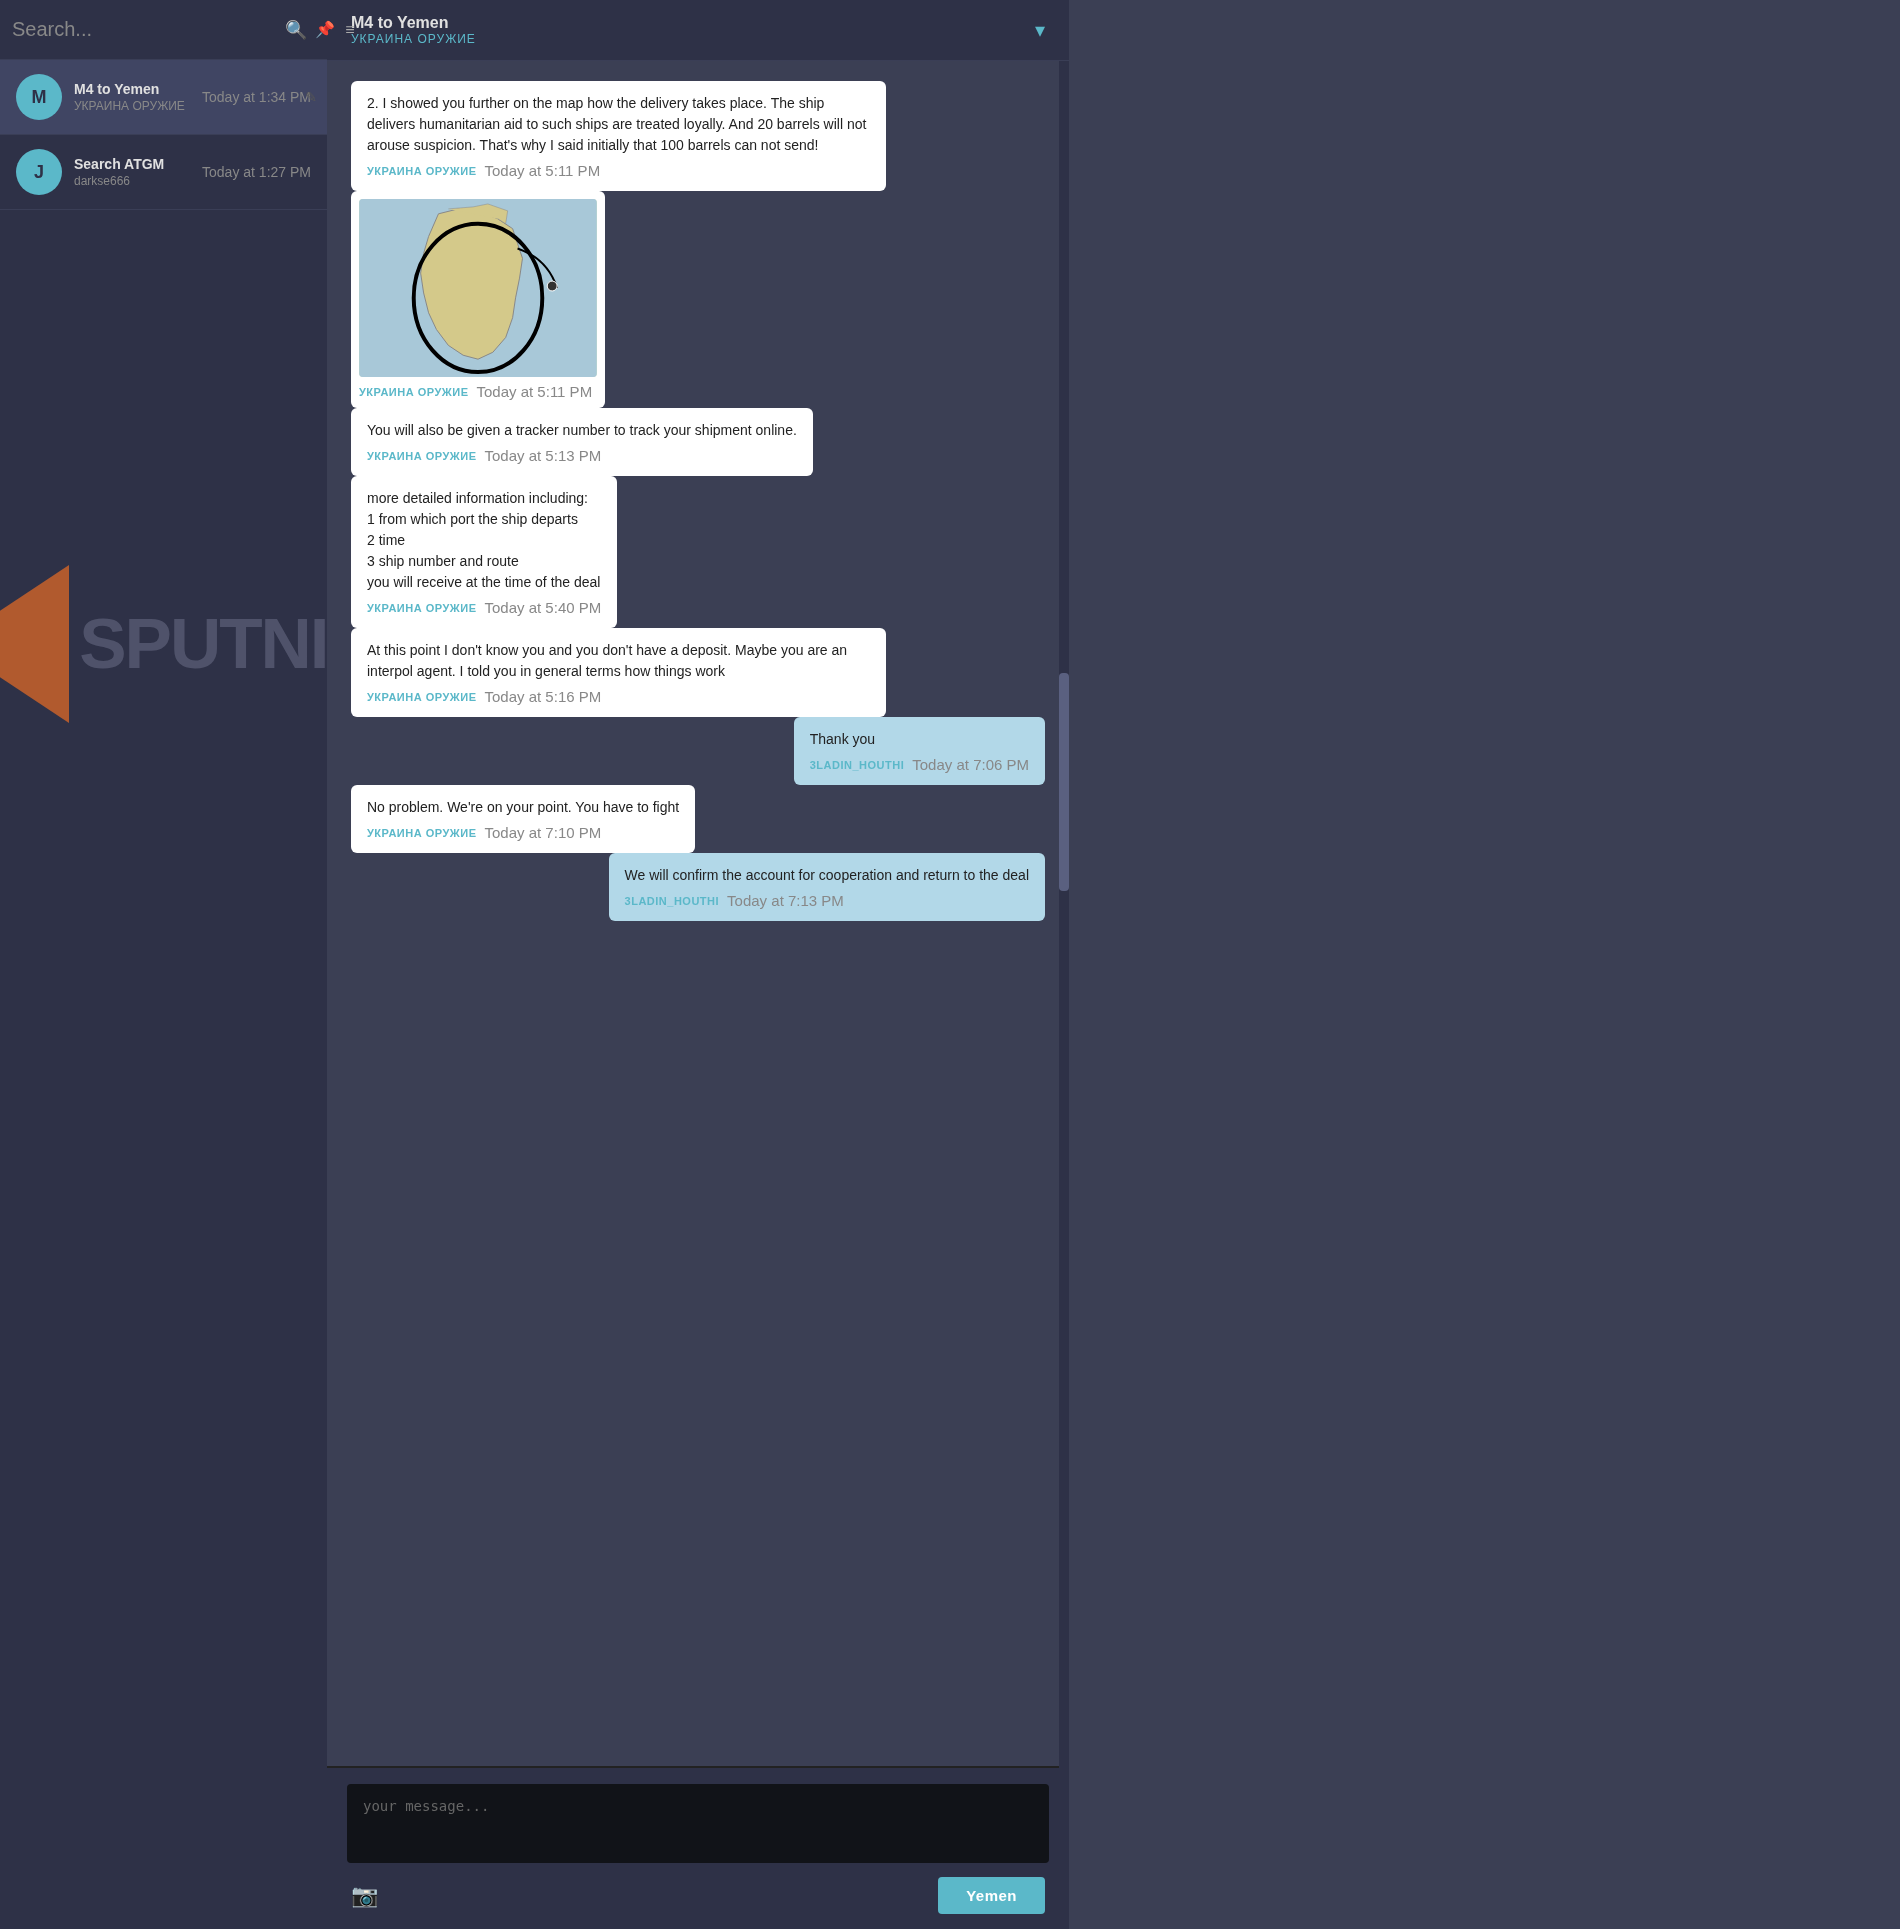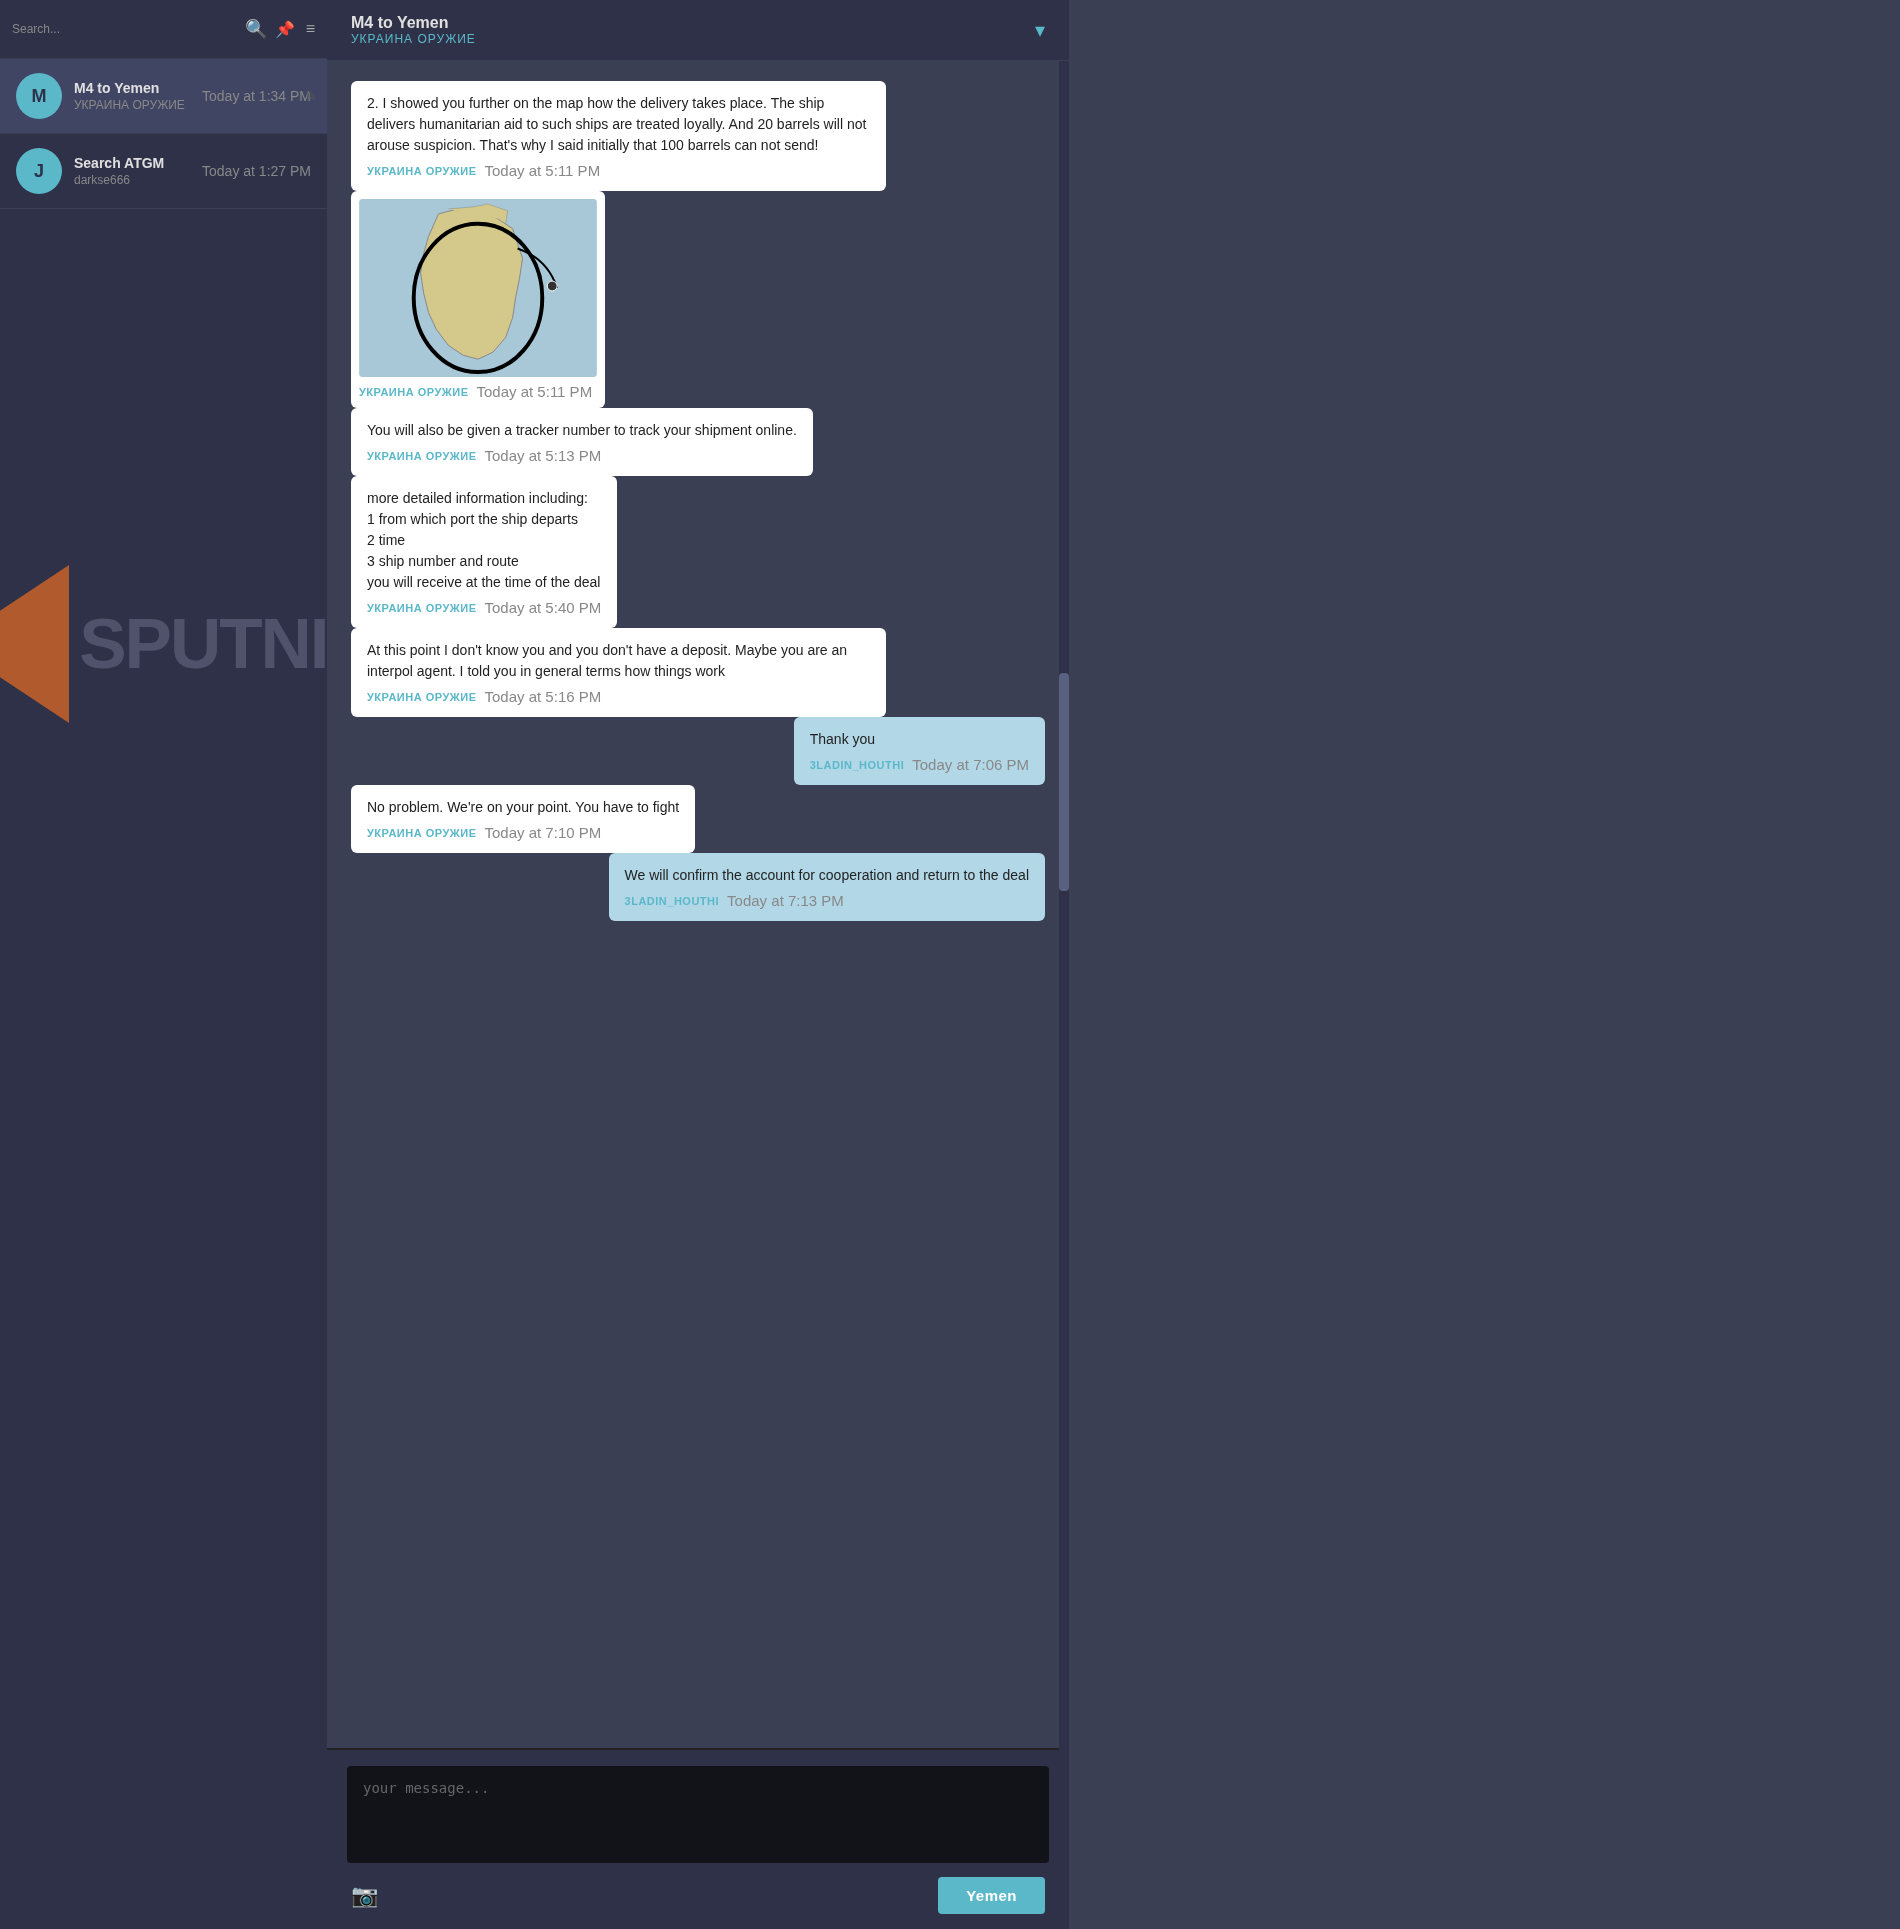--- a/index.html
+++ b/index.html
@@ -33,21 +33,21 @@
       border-bottom: 1px solid #3a3e56;
       gap: 8px;
     }
 
     .search-bar input {
       flex: 1;
       background: transparent;
       border: none;
       outline: none;
       color: #84cc16;
-      font-size: 12px;
+      font-size: 20px;
     }
 
     .search-bar input::placeholder { color: #888; }
 
     .search-icon-btn {
       color: #aaa;
       font-size: 18px;
       cursor: pointer;
     }
 
@@ -289,21 +289,21 @@
 
     .message-input {
       width: 100%;
       background: #111318;
       border: none;
       border-radius: 4px;
       padding: 14px 16px;
       color: #888;
       font-size: 14px;
       resize: none;
-      height: 97px;
+      height: 79px;
       outline: none;
     }
 
     .message-input::placeholder { color: #666; }
 
     .input-actions {
       display: flex;
       justify-content: space-between;
       align-items: center;
       margin-top: 10px;

